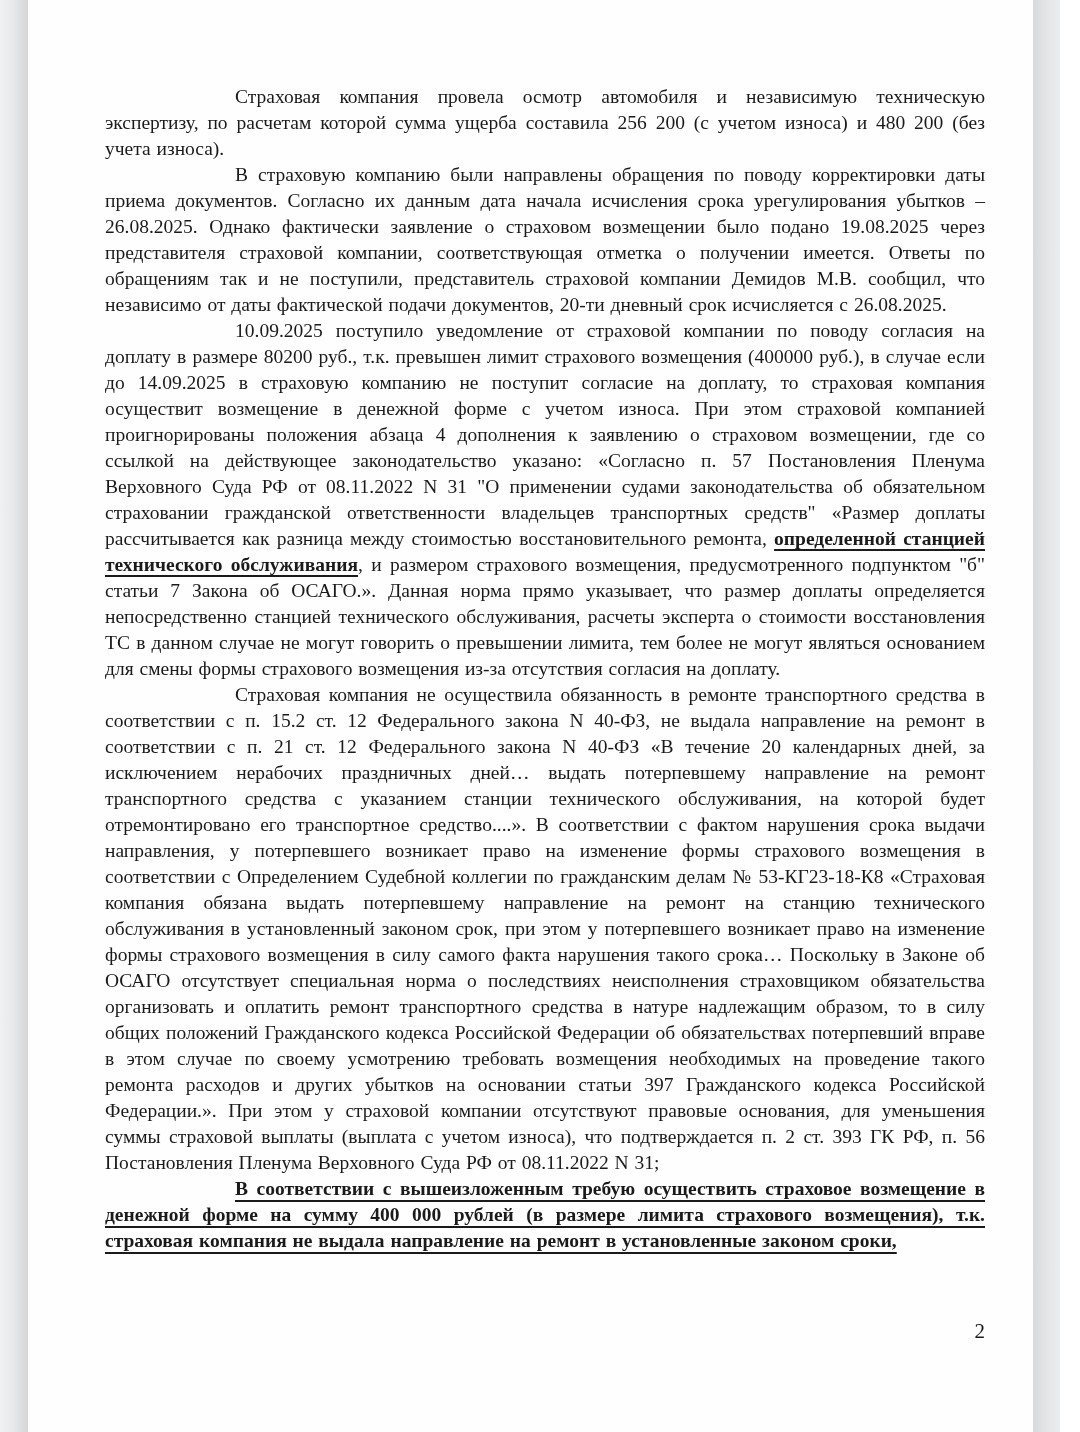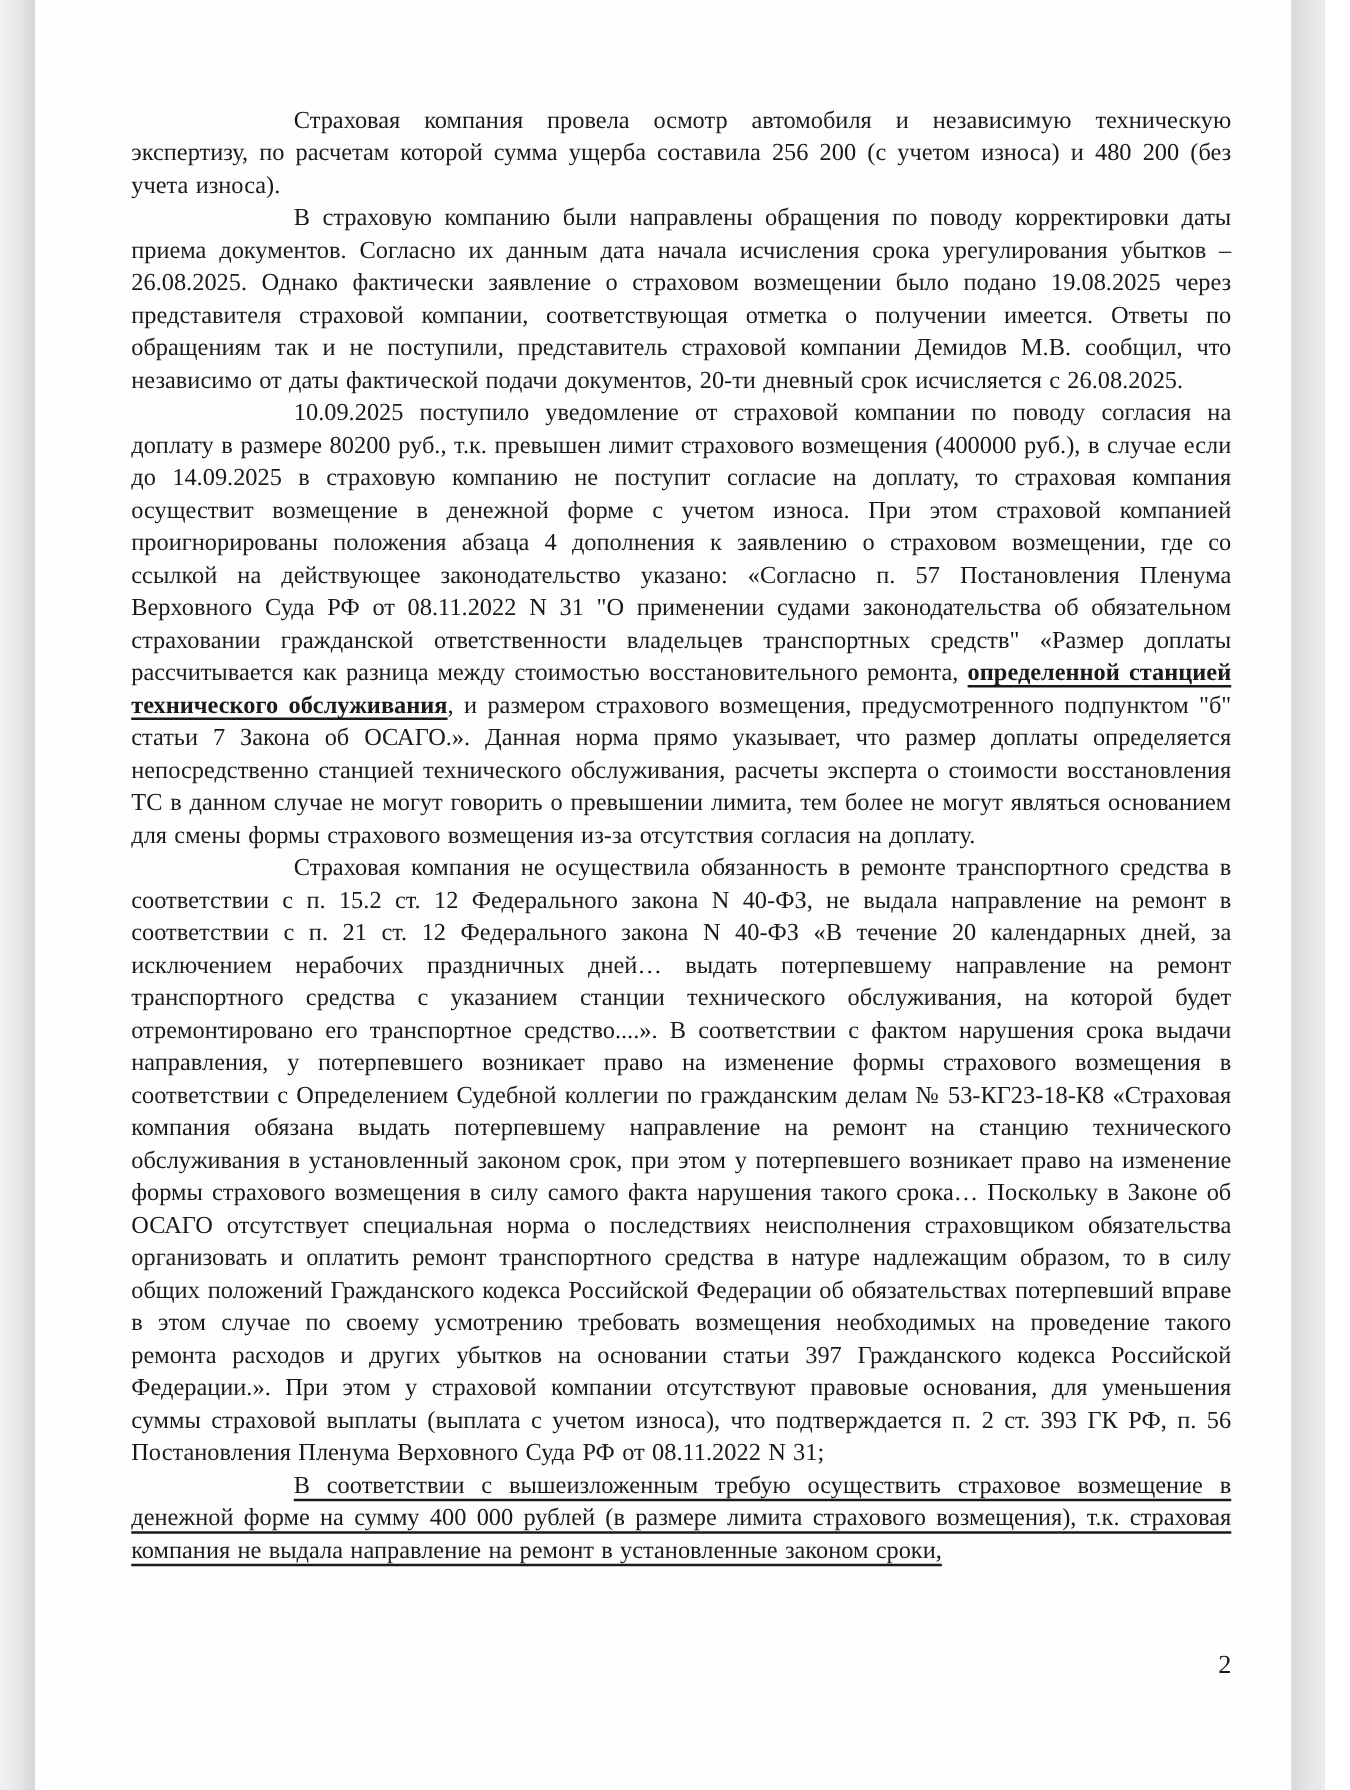--- a/index.html
+++ b/index.html
@@ -47,20 +47,21 @@
   .bold-underline {
     font-weight: 700;
     text-decoration: underline;
     text-decoration-thickness: 2px;
     text-underline-offset: 4px;
   }
   .u-all {
     text-decoration: underline;
     text-decoration-thickness: 1.5px;
     text-underline-offset: 5px;
+    font-weight: bold;
   }
   .page-num {
     position: absolute;
     left: 105px;
     top: 1318px;
     width: 880px;
     text-align: right;
     font-size: 21px;
     line-height: 26px;
     color: #1a1a1a;

